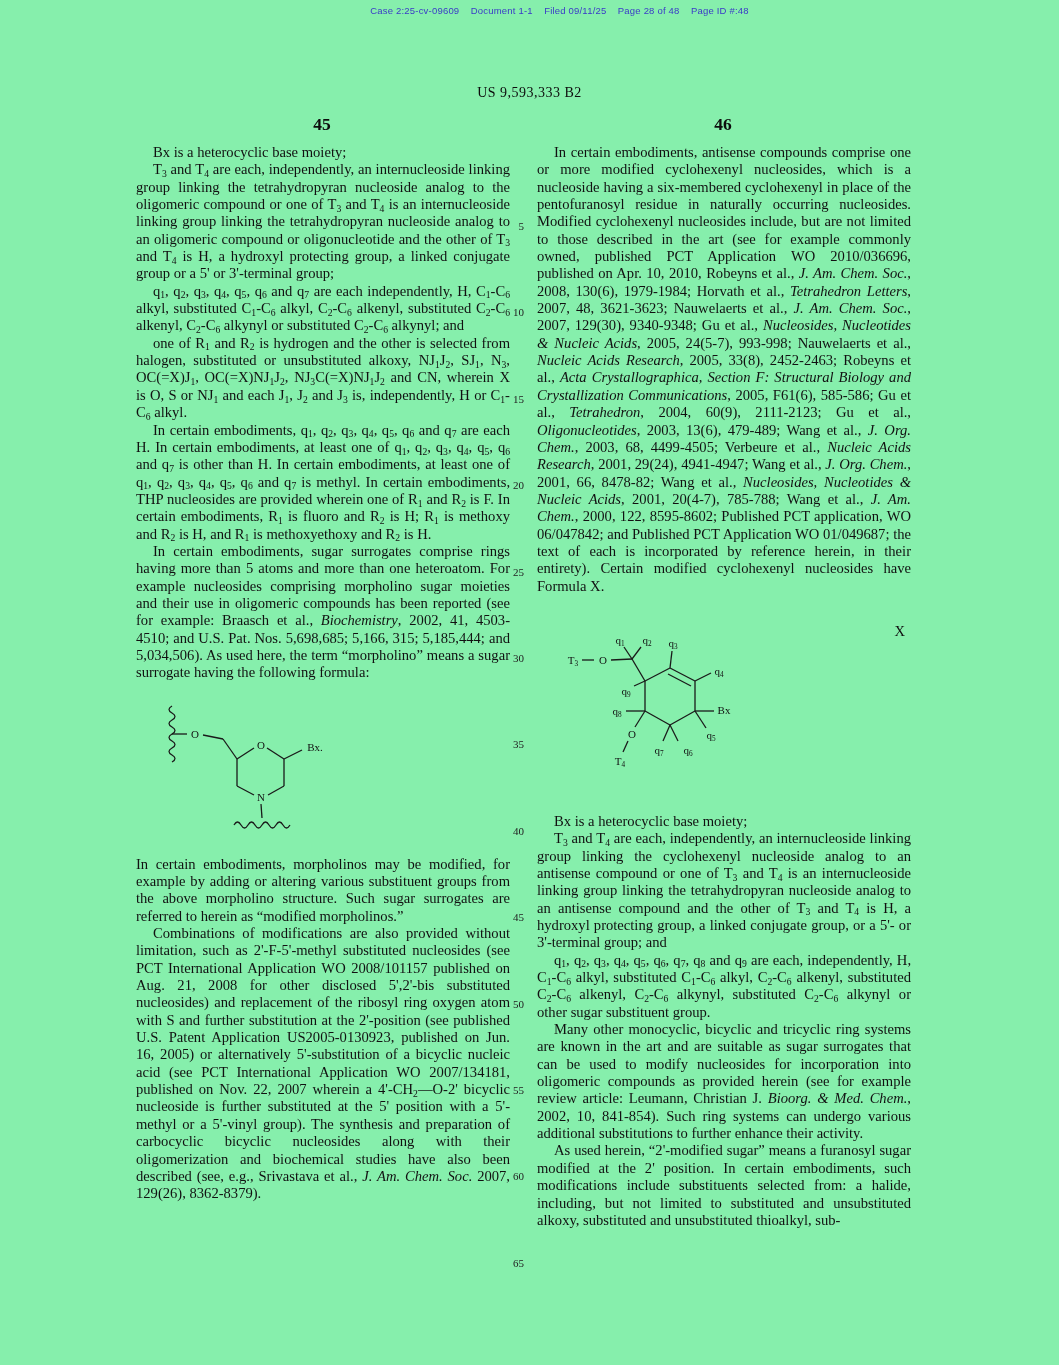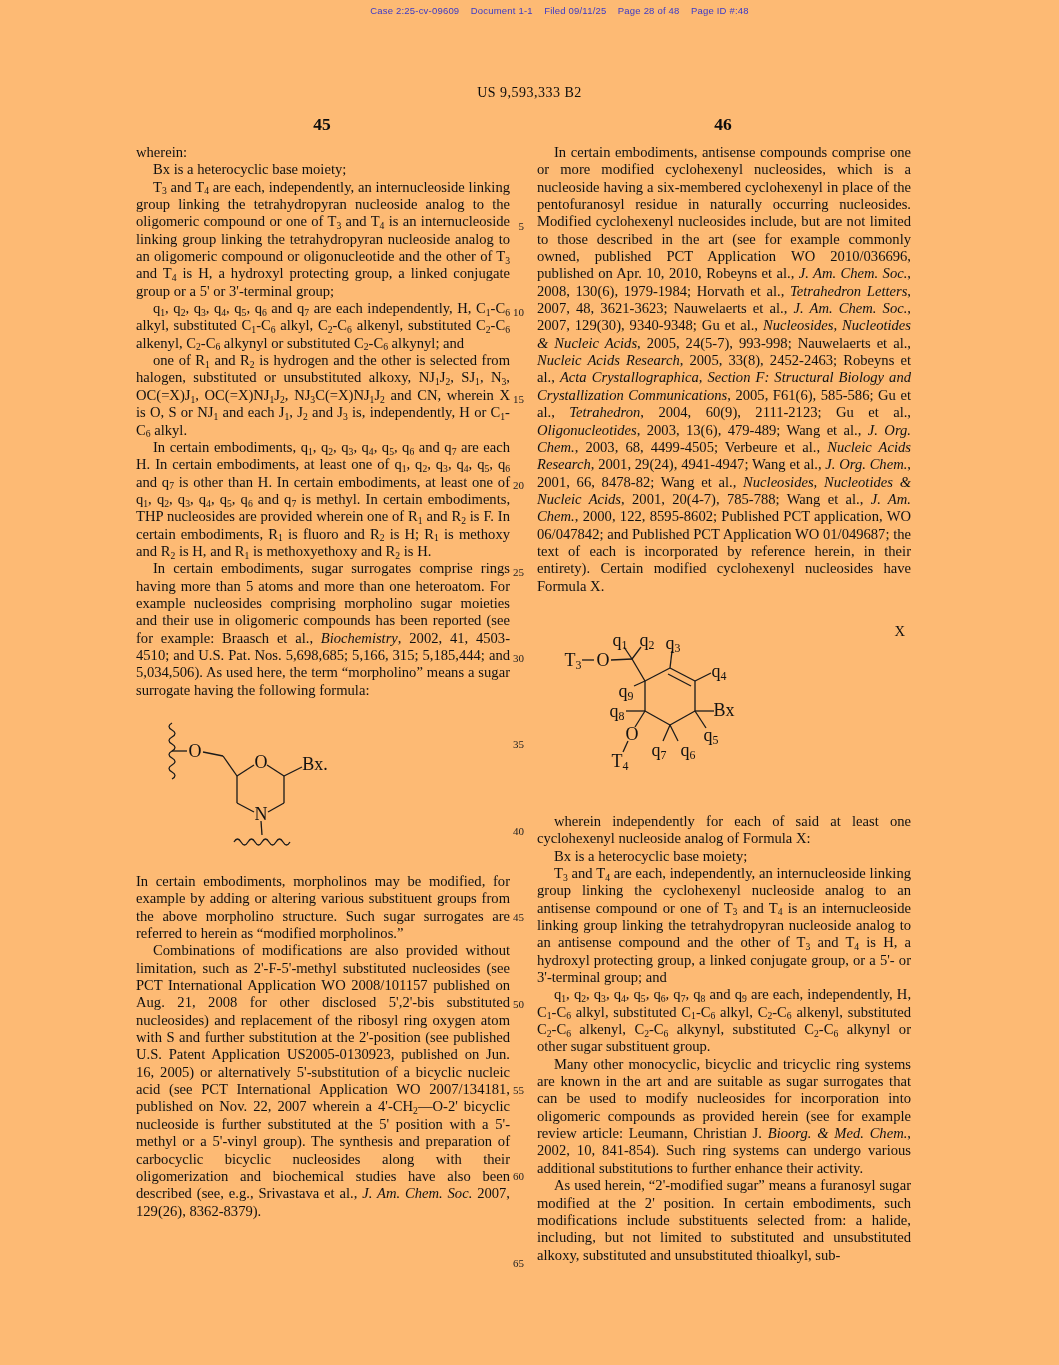--- a/index.html
+++ b/index.html
@@ -1,18 +1,18 @@
 <!DOCTYPE html>
 <html><head>
 <meta charset="utf-8">
 <style>
   * { margin:0; padding:0; box-sizing:border-box; }
   html,body { width:1059px; height:1365px; }
   body { background:#ffffff; font-family:"Liberation Serif", serif; position:relative; overflow:hidden; }
-  .page { position:absolute; inset:0; background:#fdba74; color:#111; }
+  .page { position:absolute; inset:0; background:#86efac; color:#111; }
 
   .court-header { position:absolute; top:5px; left:0; width:100%; text-align:center;
     font-family:"Liberation Sans", sans-serif; font-size:9.5px; color:#3a3ac8;
     transform:translateX(30px); letter-spacing:.2px; }
 
   .patent-number { position:absolute; top:85px; left:0; width:100%; text-align:center;
     font-size:14px; letter-spacing:.5px; color:#0d0d0d; }
 
   .col-number { position:absolute; top:114px; width:80px; text-align:center;
     font-size:17.5px; font-weight:bold; color:#0d0d0d; }
@@ -30,21 +30,21 @@
   .para i { font-style:italic; }
   sub { font-size:.66em; line-height:0; position:relative; vertical-align:baseline; top:.28em; }
 
   .figure-morpholino { position:relative; height:140px; margin:22px 0 12px; }
   .figure-formulax   { position:relative; height:178px; margin:28px 0 12px; }
   .struct { position:absolute; top:0; }
   .struct-morpholino { left:30px; width:200px; height:138px; }
   .struct-formulax   { left:25px; width:230px; height:175px; }
   .struct svg { position:absolute; left:0; top:0; }
   .struct svg path, .struct svg line { stroke:#1a1a1a; stroke-width:1.3; fill:none; }
-  .atom { position:absolute; transform:translate(-50%,-50%); font-size:18px; color:#111; white-space:nowrap; }
+  .atom { position:absolute; transform:translate(-50%,-50%); font-size:11px; color:#111; white-space:nowrap; }
   .formula-label { position:absolute; right:6px; top:0; font-size:14.6px; color:#111; }
 </style>
 </head>
 <body>
 
 <div class="page">
 
   <div class="court-header">Case 2:25-cv-09609&nbsp;&nbsp;&nbsp;&nbsp;Document 1-1&nbsp;&nbsp;&nbsp;&nbsp;Filed 09/11/25&nbsp;&nbsp;&nbsp;&nbsp;Page 28 of 48&nbsp;&nbsp;&nbsp;&nbsp;Page ID #:48</div>
 
   <div class="patent-number">US 9,593,333 B2</div>
@@ -63,21 +63,20 @@
       <span class="lineno" style="top: 824.8px;">40</span>
       <span class="lineno" style="top: 911.2px;">45</span>
       <span class="lineno" style="top: 997.6px;">50</span>
       <span class="lineno" style="top: 1084px;">55</span>
       <span class="lineno" style="top: 1170.4px;">60</span>
       <span class="lineno" style="top: 1256.8px;">65</span>
     </div>
 
   <div class="column column-left">
     <div>
-        <p class="para">wherein:</p>
         <p class="para indent">Bx is a heterocyclic base moiety;</p>
         <p class="para indent">T<sub>3</sub> and T<sub>4</sub> are each, independently, an internucleoside linking group linking the tetrahydropyran nucleoside analog to the oligomeric compound or one of T<sub>3</sub> and T<sub>4</sub> is an internucleoside linking group linking the tetrahydropyran nucleoside analog to an oligomeric compound or oligonucleotide and the other of T<sub>3</sub> and T<sub>4</sub> is H, a hydroxyl protecting group, a linked conjugate group or a 5' or 3'-terminal group;</p>
         <p class="para indent">q<sub>1</sub>, q<sub>2</sub>, q<sub>3</sub>, q<sub>4</sub>, q<sub>5</sub>, q<sub>6</sub> and q<sub>7</sub> are each independently, H, C<sub>1</sub>-C<sub>6</sub> alkyl, substituted C<sub>1</sub>-C<sub>6</sub> alkyl, C<sub>2</sub>-C<sub>6</sub> alkenyl, substituted C<sub>2</sub>-C<sub>6</sub> alkenyl, C<sub>2</sub>-C<sub>6</sub> alkynyl or substituted C<sub>2</sub>-C<sub>6</sub> alkynyl; and</p>
         <p class="para indent">one of R<sub>1</sub> and R<sub>2</sub> is hydrogen and the other is selected from halogen, substituted or unsubstituted alkoxy, NJ<sub>1</sub>J<sub>2</sub>, SJ<sub>1</sub>, N<sub>3</sub>, OC(=X)J<sub>1</sub>, OC(=X)NJ<sub>1</sub>J<sub>2</sub>, NJ<sub>3</sub>C(=X)NJ<sub>1</sub>J<sub>2</sub> and CN, wherein X is O, S or NJ<sub>1</sub> and each J<sub>1</sub>, J<sub>2</sub> and J<sub>3</sub> is, independently, H or C<sub>1</sub>-C<sub>6</sub> alkyl.</p>
         <p class="para indent">In certain embodiments, q<sub>1</sub>, q<sub>2</sub>, q<sub>3</sub>, q<sub>4</sub>, q<sub>5</sub>, q<sub>6</sub> and q<sub>7</sub> are each H. In certain embodiments, at least one of q<sub>1</sub>, q<sub>2</sub>, q<sub>3</sub>, q<sub>4</sub>, q<sub>5</sub>, q<sub>6</sub> and q<sub>7</sub> is other than H. In certain embodiments, at least one of q<sub>1</sub>, q<sub>2</sub>, q<sub>3</sub>, q<sub>4</sub>, q<sub>5</sub>, q<sub>6</sub> and q<sub>7</sub> is methyl. In certain embodiments, THP nucleosides are provided wherein one of R<sub>1</sub> and R<sub>2</sub> is F. In certain embodiments, R<sub>1</sub> is fluoro and R<sub>2</sub> is H; R<sub>1</sub> is methoxy and R<sub>2</sub> is H, and R<sub>1</sub> is methoxyethoxy and R<sub>2</sub> is H.</p>
         <p class="para indent">In certain embodiments, sugar surrogates comprise rings having more than 5 atoms and more than one heteroatom. For example nucleosides comprising morpholino sugar moieties and their use in oligomeric compounds has been reported (see for example: Braasch et al., <i>Biochemistry</i>, 2002, 41, 4503-4510; and U.S. Pat. Nos. 5,698,685; 5,166, 315; 5,185,444; and 5,034,506). As used here, the term “morpholino” means a sugar surrogate having the following formula:</p>
       </div>
 
     <div class="figure-morpholino">
       <div class="struct struct-morpholino">
@@ -159,21 +158,20 @@
         <span class="atom" style="left:55px;top:88px">q<sub>8</sub></span>
         <span class="atom" style="left:149px;top:112px">q<sub>5</sub></span>
         <span class="atom" style="left:70px;top:111px">O</span>
         <span class="atom" style="left:97px;top:127px">q<sub>7</sub></span>
         <span class="atom" style="left:126px;top:127px">q<sub>6</sub></span>
         <span class="atom" style="left:58px;top:138px">T<sub>4</sub></span>
       </div>
     </div>
 
     <div>
-        <p class="para indent">wherein independently for each of said at least one cyclohexenyl nucleoside analog of Formula X:</p>
         <p class="para indent">Bx is a heterocyclic base moiety;</p>
         <p class="para indent">T<sub>3</sub> and T<sub>4</sub> are each, independently, an internucleoside linking group linking the cyclohexenyl nucleoside analog to an antisense compound or one of T<sub>3</sub> and T<sub>4</sub> is an internucleoside linking group linking the tetrahydropyran nucleoside analog to an antisense compound and the other of T<sub>3</sub> and T<sub>4</sub> is H, a hydroxyl protecting group, a linked conjugate group, or a 5'- or 3'-terminal group; and</p>
         <p class="para indent">q<sub>1</sub>, q<sub>2</sub>, q<sub>3</sub>, q<sub>4</sub>, q<sub>5</sub>, q<sub>6</sub>, q<sub>7</sub>, q<sub>8</sub> and q<sub>9</sub> are each, independently, H, C<sub>1</sub>-C<sub>6</sub> alkyl, substituted C<sub>1</sub>-C<sub>6</sub> alkyl, C<sub>2</sub>-C<sub>6</sub> alkenyl, substituted C<sub>2</sub>-C<sub>6</sub> alkenyl, C<sub>2</sub>-C<sub>6</sub> alkynyl, substituted C<sub>2</sub>-C<sub>6</sub> alkynyl or other sugar substituent group.</p>
         <p class="para indent">Many other monocyclic, bicyclic and tricyclic ring systems are known in the art and are suitable as sugar surrogates that can be used to modify nucleosides for incorporation into oligomeric compounds as provided herein (see for example review article: Leumann, Christian J. <i>Bioorg. &amp; Med. Chem.</i>, 2002, 10, 841-854). Such ring systems can undergo various additional substitutions to further enhance their activity.</p>
         <p class="para indent">As used herein, “2'-modified sugar” means a furanosyl sugar modified at the 2' position. In certain embodiments, such modifications include substituents selected from: a halide, including, but not limited to substituted and unsubstituted alkoxy, substituted and unsubstituted thioalkyl, sub-</p>
       </div>
   </div>
 
 </div>
 

